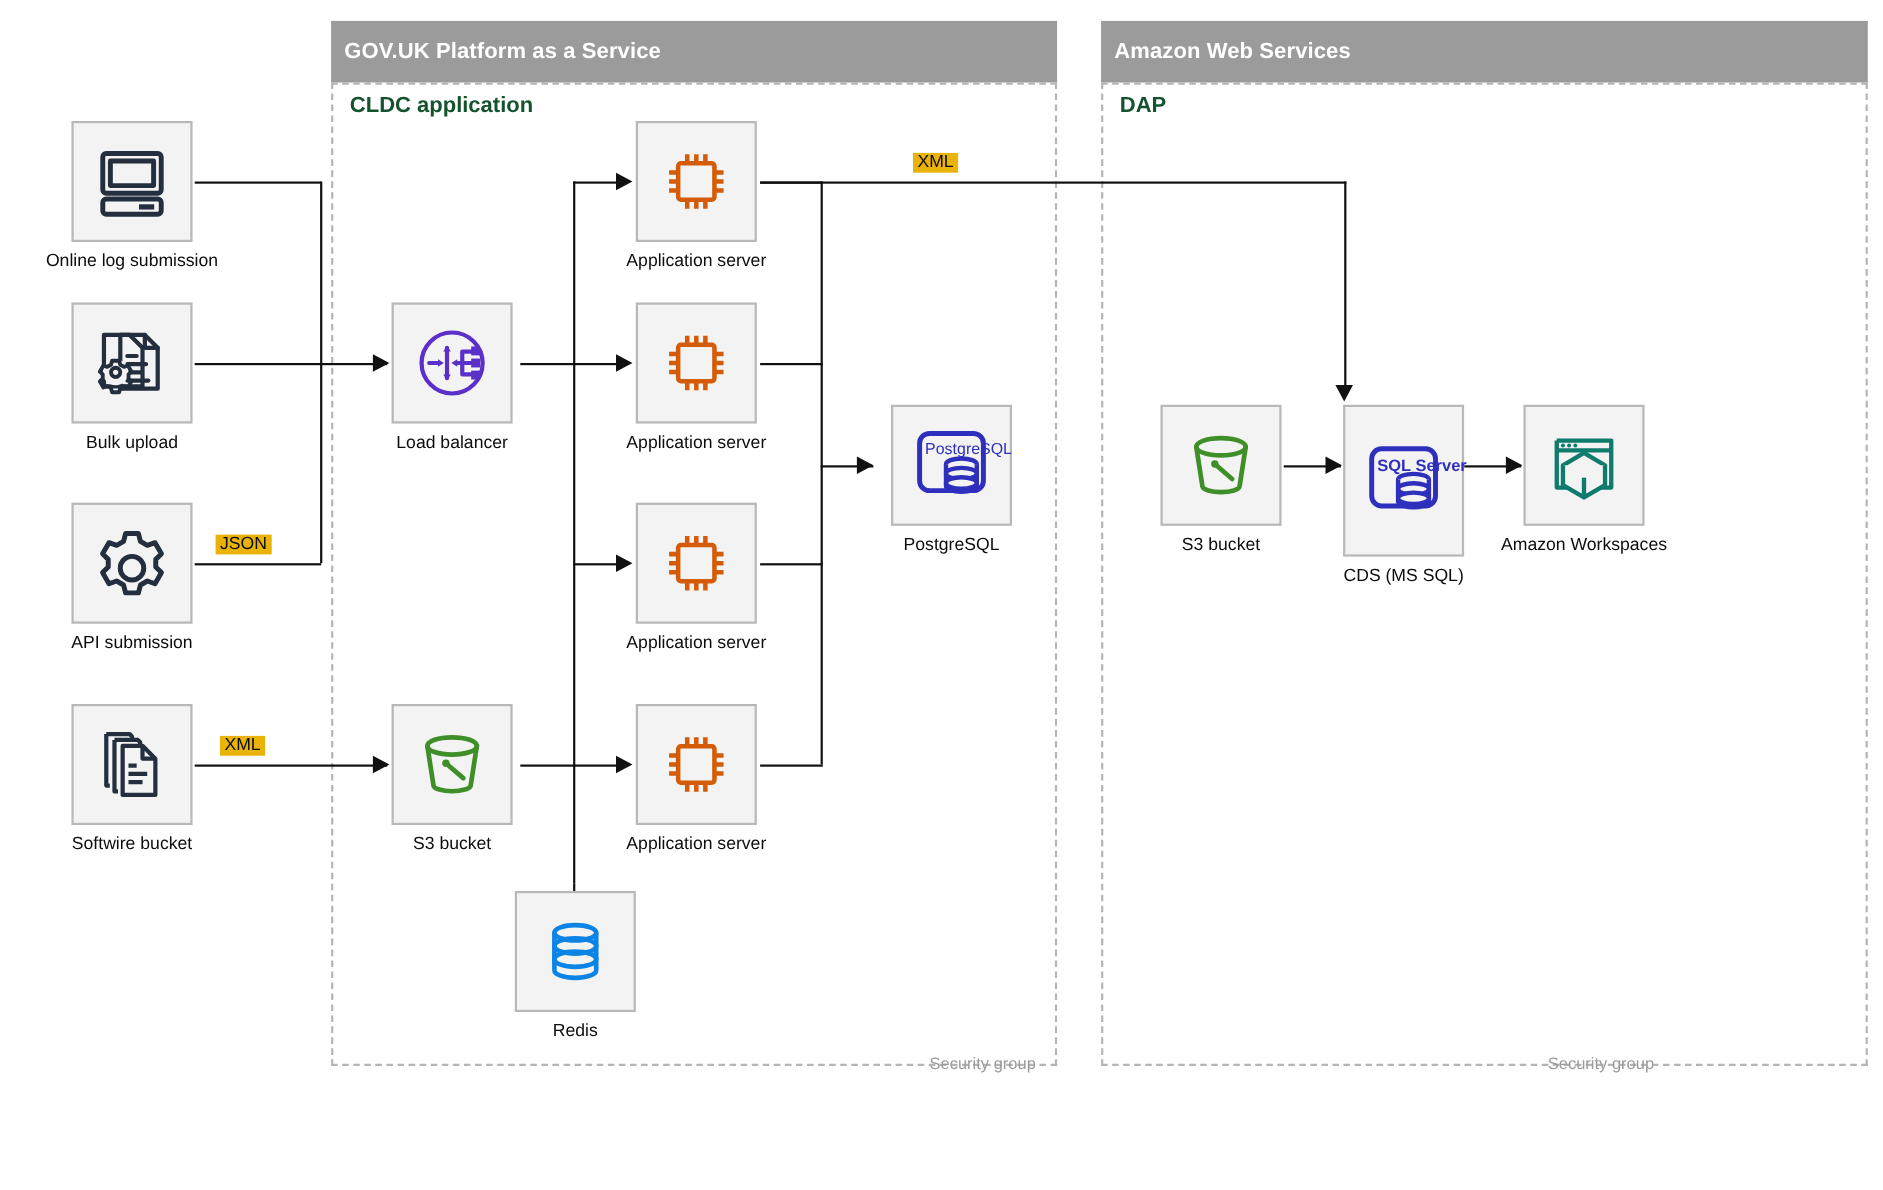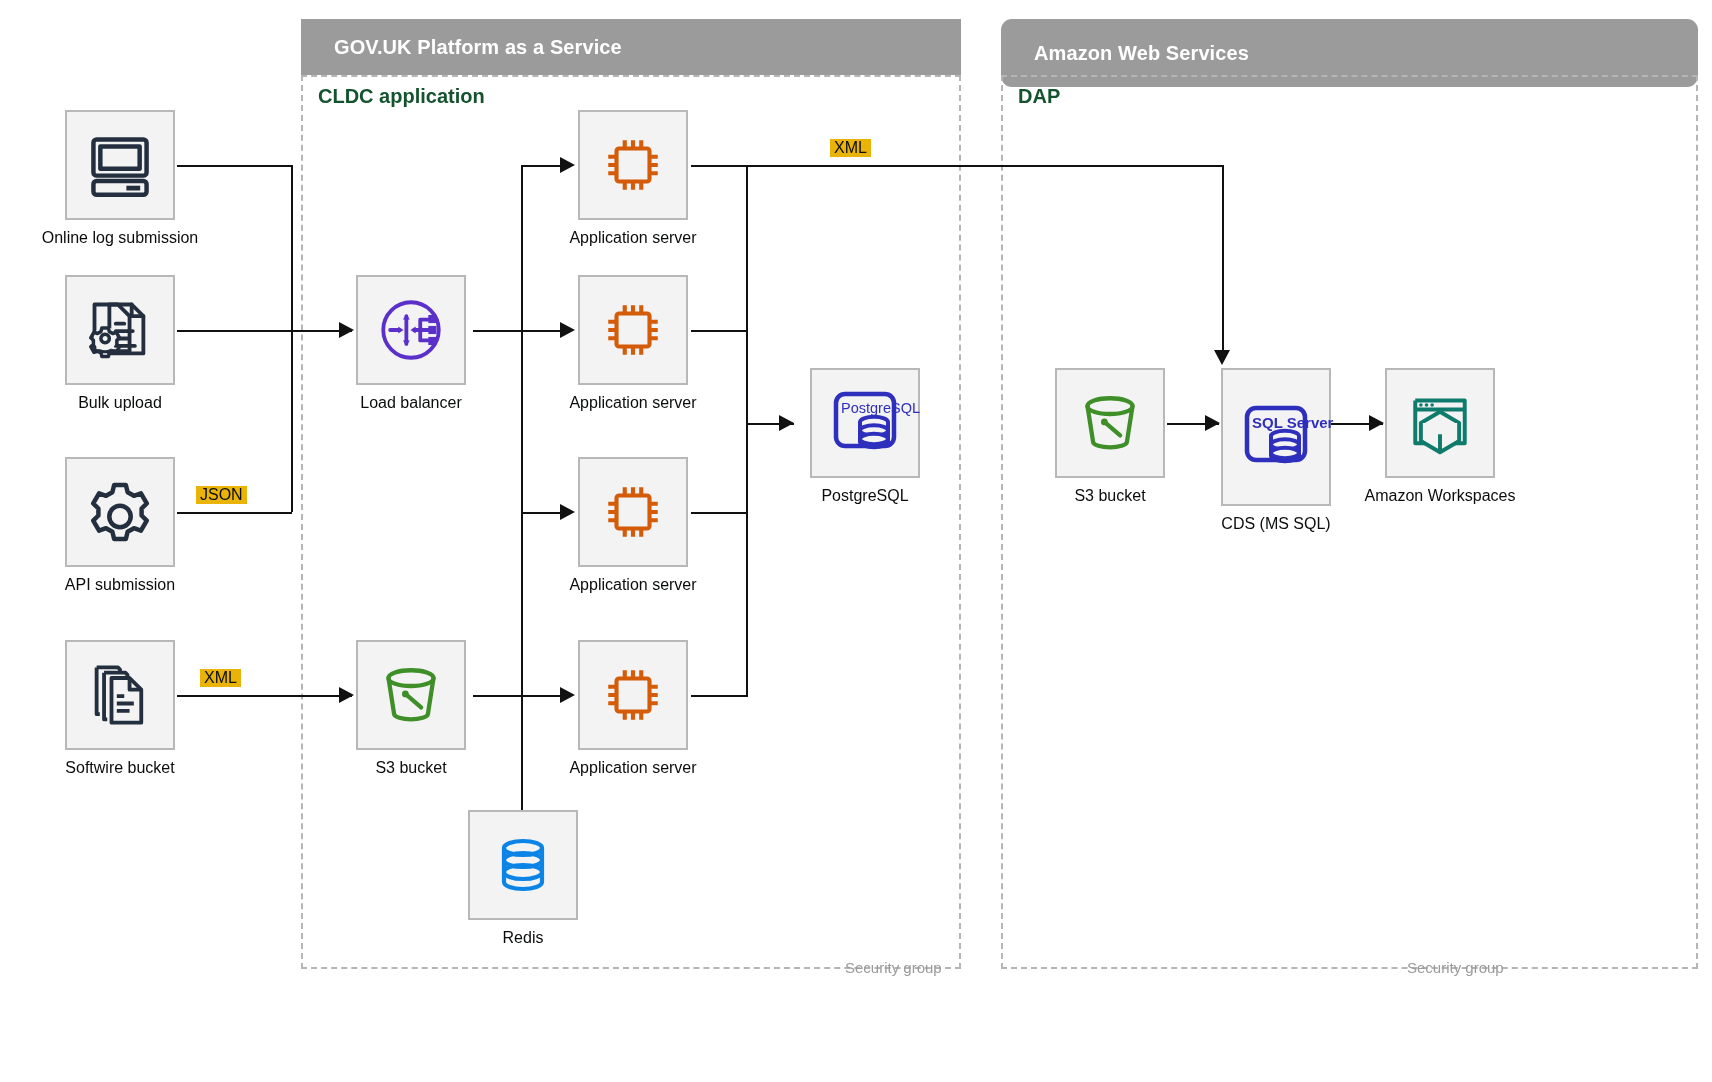--- a/index.html
+++ b/index.html
@@ -2,21 +2,21 @@
 <html><head>
 <meta charset="utf-8">
 <style>
   html,body{margin:0;padding:0;background:#ffffff;}
   body{width:1712px;height:1082px;position:relative;overflow:hidden;
        font-family:"Liberation Sans", sans-serif;color:#0b0c0c;}
 
   
   .platform-header{position:absolute;background:#9b9b9b;color:#ffffff;
       font-weight:bold;font-size:20px;display:flex;align-items:center;
-      padding-left:33px;box-sizing:border-box;letter-spacing:.1px;}
+      padding-left:12px;box-sizing:border-box;letter-spacing:.1px;}
 
   
   .secgroup{position:absolute;border:2px dashed #b5b5b5;box-sizing:border-box;
       background:transparent;}
   .secgroup-label{position:absolute;font-size:15px;color:#9b9b9b;margin-top:16px;}
   .group-title{position:absolute;font-weight:bold;font-size:20px;color:#14532d;}
 
   
   .node{position:absolute;}
   .node .iconbox{width:100%;height:100%;background:#f3f3f3;border:2px solid #b8b8b8;
@@ -37,21 +37,21 @@
       padding:0 4px;white-space:nowrap;}
 
   svg{display:block;overflow:visible;}
 </style>
 </head>
 <body>
 
 <div class="platform-header" style="left:301px;top:19px;width:660px;height:56px;">
   <span>GOV.UK Platform as a Service</span>
 </div>
-<div class="platform-header" style="left:1001px;top:19px;width:697px;height:68px;border-radius:11px;">
+<div class="platform-header" style="left:1001px;top:19px;width:697px;height:56px;">
   <span>Amazon Web Services</span>
 </div>
 
 <div class="secgroup" style="left:301px;top:75px;width:660px;height:894px;"></div>
 <div class="secgroup" style="left:1001px;top:75px;width:697px;height:894px;"></div>
 
 <div class="group-title" style="left:318px;top:85px;">CLDC application</div>
 <div class="group-title" style="left:1018px;top:85px;">DAP</div>
 
 <div class="secgroup-label" style="left:845px;top:943px;">Security group</div>

